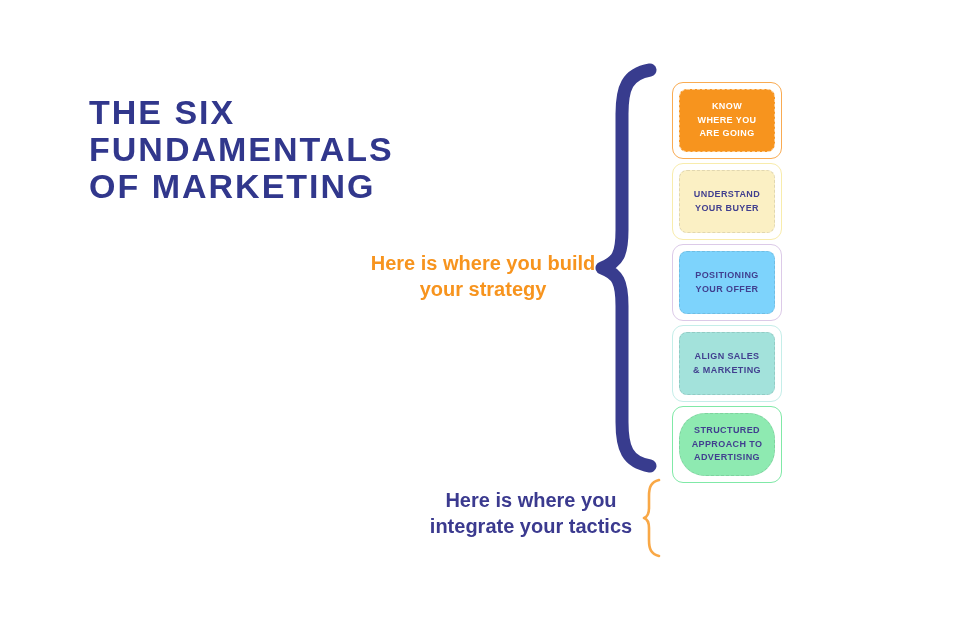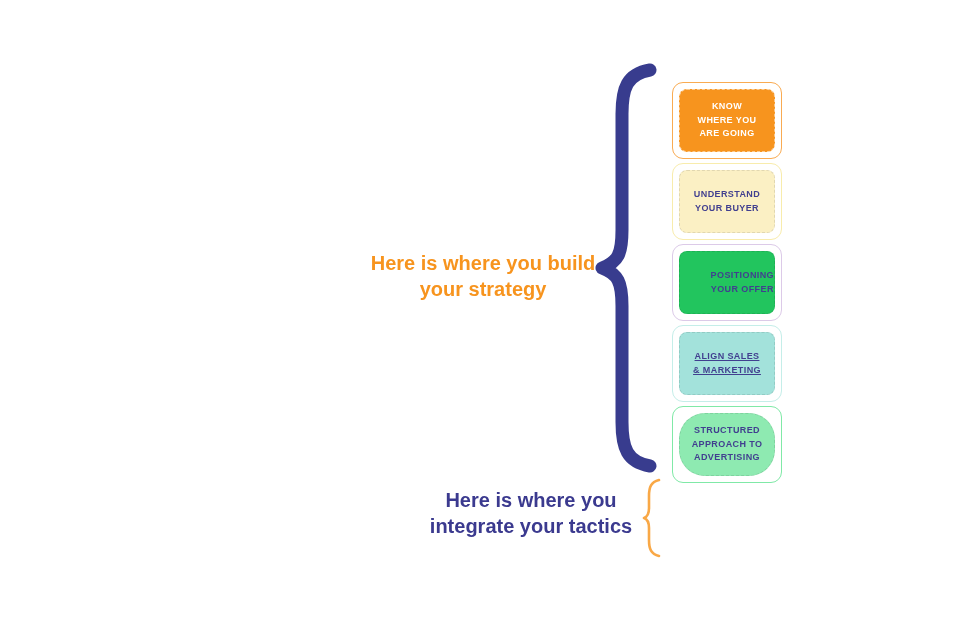--- a/index.html
+++ b/index.html
@@ -36,20 +36,23 @@
   .fund-box-label {
     font-size:9px; font-weight:700; letter-spacing:0.4px; line-height:1.5;
     text-align:center; white-space:pre; text-transform:uppercase;
   }
 </style>
 </head>
 <body>
 
 <div class="canvas">
 
+  <h1 class="title" style="color: rgb(49, 55, 140);">THE SIX
+FUNDAMENTALS
+OF MARKETING</h1>
 
   <div class="annot annot-strategy" style="color: rgb(247, 148, 30);">Here is where you build
 your strategy</div>
 
   <svg class="brace-large" width="72" height="412" viewBox="0 0 72 412" aria-hidden="true">
     <path d="M 58 8 C 35 12 30 26 30 52 L 30 168 C 30 192 26 200 10 206 C 26 212 30 220 30 244 L 30 360 C 30 386 35 400 58 404" fill="none" stroke="#383c8e" stroke-width="13" stroke-linecap="round" stroke-linejoin="round"></path>
   </svg>
 
   <div class="fund-list">
       <div class="fund-box-outer" style="border-color: rgb(249, 171, 82);">
@@ -59,28 +62,28 @@
 ARE GOING</div>
         </div>
       </div>
       <div class="fund-box-outer" style="border-color: rgb(248, 236, 172);">
         <div class="fund-box-inner" style="background: rgb(251, 240, 196); border-color: rgba(0, 0, 0, 0.1);">
           <div class="fund-box-label" style="color: rgb(65, 63, 143);">UNDERSTAND
 YOUR BUYER</div>
         </div>
       </div>
       <div class="fund-box-outer" style="border-color: rgb(220, 202, 232);">
-        <div class="fund-box-inner" style="background: #22c55e; border-color: rgba(0, 0, 0, 0.1); justify-content: flex-end;">
+        <div class="fund-box-inner" style="background: #7dd3fc; border-color: rgba(0, 0, 0, 0.1);">
           <div class="fund-box-label" style="color: rgb(65, 63, 143);">POSITIONING
 YOUR OFFER</div>
         </div>
       </div>
       <div class="fund-box-outer" style="border-color: rgb(197, 238, 233);">
         <div class="fund-box-inner" style="background: rgb(163, 226, 219); border-color: rgba(0, 0, 0, 0.1);">
-          <div class="fund-box-label" style="color: rgb(65, 63, 143); text-decoration: underline;">ALIGN SALES
+          <div class="fund-box-label" style="color: rgb(65, 63, 143);">ALIGN SALES
 &amp; MARKETING</div>
         </div>
       </div>
       <div class="fund-box-outer" style="border-color: rgb(128, 233, 167);">
         <div class="fund-box-inner" style="background: rgb(142, 234, 177); border-color: rgba(0, 0, 0, 0.1); border-radius: 26px;">
           <div class="fund-box-label" style="color: rgb(65, 63, 143);">STRUCTURED
 APPROACH TO
 ADVERTISING</div>
         </div>
       </div>

